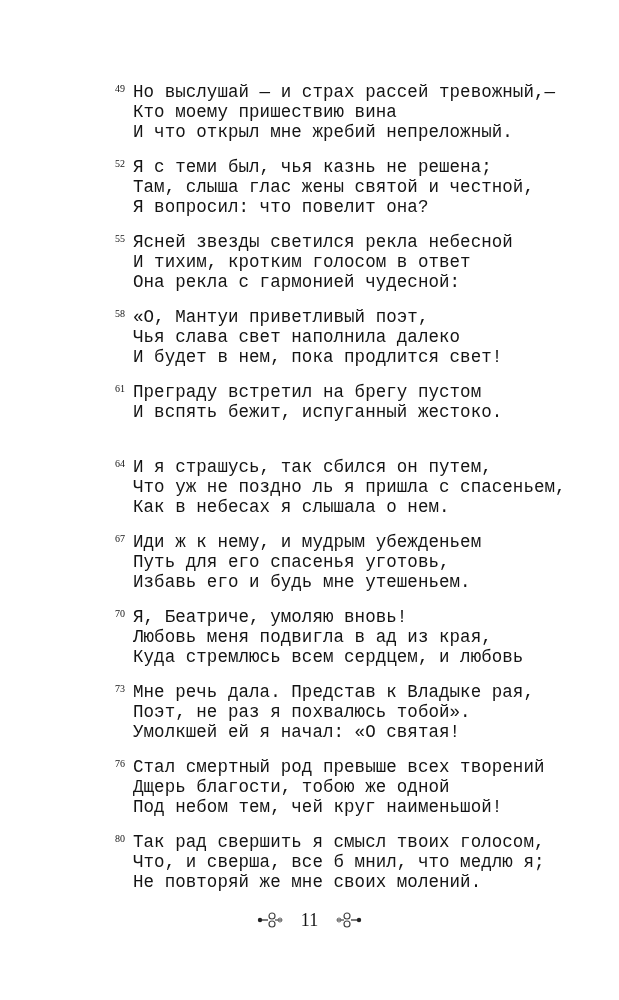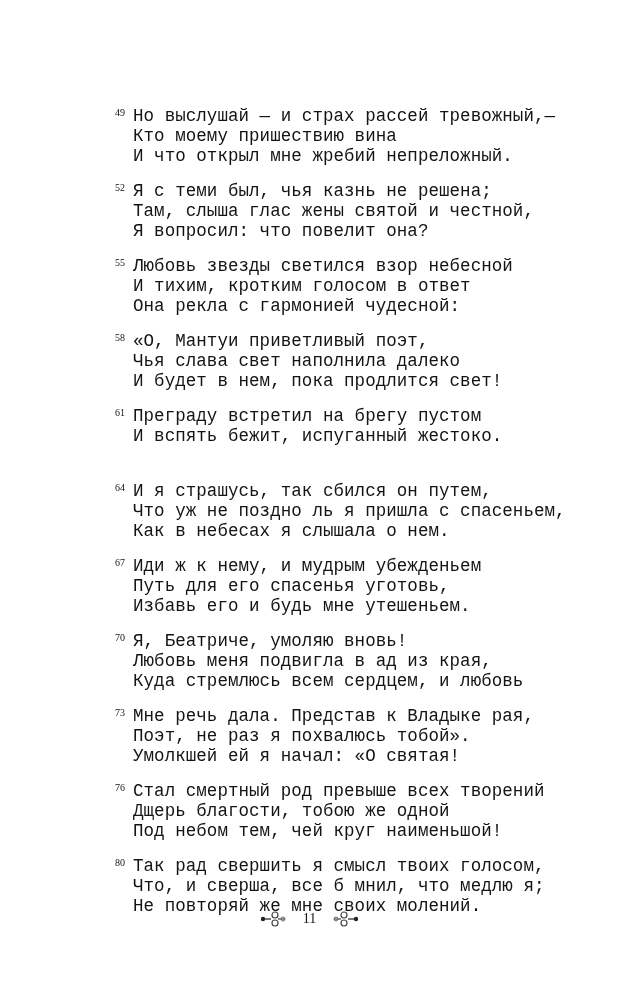--- a/index.html
+++ b/index.html
@@ -3,34 +3,34 @@
 <meta charset="utf-8">
 <style>
   html, body { margin: 0; padding: 0; }
   body {
     width: 619px; height: 1000px; background: #ffffff;
     position: relative; overflow: hidden;
     font-family: "Liberation Serif", "DejaVu Serif", serif;
     color: #141414;
   }
   .page { position: absolute; left: 0; top: 0; width: 619px; height: 1000px; }
-  .stanza { position: absolute; left: 115px; width: 440px; margin-top: 24px; }
+  .stanza { position: absolute; left: 115px; width: 440px; }
   .num {
     position: absolute; left: 0; top: 1px;
     font-size: 10px; line-height: 12px;
   }
   .line {
     display: block; margin-left: 18px;
     font-size: 17.5px; line-height: 20.2px; white-space: nowrap;
     letter-spacing: 0.05px;
     font-family: Liberation Mono, monospace;
   }
   .footer {
     position: absolute; top: 905px; left: 0; width: 619px;
-    text-align: center; font-size: 14px; line-height: 26px;
+    text-align: center; font-size: 18px; line-height: 26px;
   }
   .orn { display: inline-block; vertical-align: middle; width: 30px; height: 18px; }
   .pagenum { display: inline-block; margin: 0 10px; vertical-align: middle; }
 </style>
 </head>
 <body>
 
 <div class="page">
 
   <div class="stanza" style="top:82px">
@@ -42,21 +42,21 @@
 
   <div class="stanza" style="top:157px">
     <span class="num">52</span>
     <span class="line">Я с теми был, чья казнь не решена;</span>
     <span class="line">Там, слыша глас жены святой и честной,</span>
     <span class="line">Я вопросил: что повелит она?</span>
   </div>
 
   <div class="stanza" style="top:232px">
     <span class="num">55</span>
-    <span class="line">Любовь звезды светился взор небесной</span>
+    <span class="line">Ясней звезды светился рекла небесной</span>
     <span class="line">И тихим, кротким голосом в ответ</span>
     <span class="line">Она рекла с гармонией чудесной:</span>
   </div>
 
   <div class="stanza" style="top:307px">
     <span class="num">58</span>
     <span class="line">«О, Мантуи приветливый поэт,</span>
     <span class="line">Чья слава свет наполнила далеко</span>
     <span class="line">И будет в нем, пока продлится свет!</span>
   </div>

